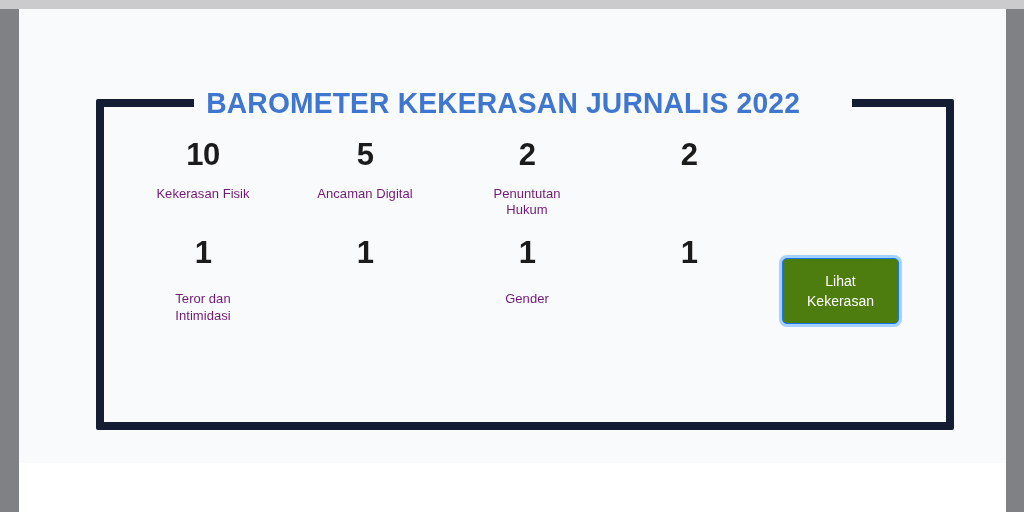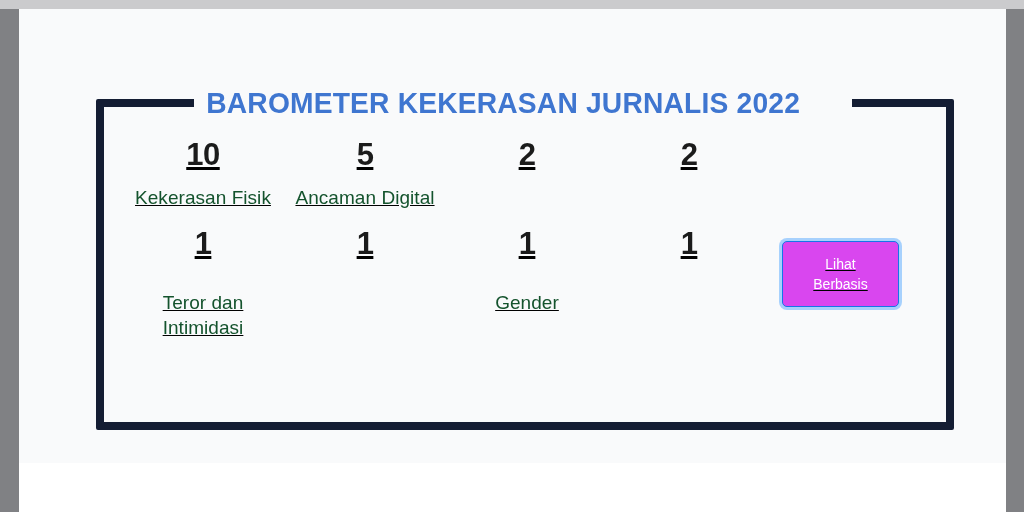--- a/index.html
+++ b/index.html
@@ -78,23 +78,22 @@
     font-family: "Liberation Sans Narrow", "Liberation Sans", sans-serif;
     white-space: nowrap;
     line-height: 1.1;
     transform: scaleX(0.94);
     transform-origin: left center;
   }
 
   
   .stats-wrap {
     display: flex;
-    align-items: center;
+    align-items: flex-end;
     padding-left: 6px;
-    text-decoration: underline;
   }
   .stats-grid {
     display: grid;
     grid-template-columns: repeat(4, 162px);
     grid-auto-rows: auto;
     row-gap: 14px;
   }
   .stat-cell {
     text-align: center;
     padding: 0 4px;
@@ -102,39 +101,39 @@
   .stat-number {
     font-size: 31px;
     font-weight: 700;
     color: #1b1b1b;
     line-height: 1.15;
     letter-spacing: -0.5px;
     font-family: "Liberation Sans Narrow", "Liberation Sans", sans-serif;
   }
   .stat-label {
     margin-top: 13px;
-    font-size: 19px;
+    font-size: 13px;
     font-weight: 400;
-    color: #14532d;
+    color: #701a75;
     line-height: 1.27;
     letter-spacing: 0.05px;
   }
   .row-two .stat-number { padding-top: 2px; }
-  .row-two .stat-label  { margin-top: 30px; }
+  .row-two .stat-label  { margin-top: 21px; }
 
   
   .action-col {
     padding-top: 71px;
     padding-left: 12px;
   }
   .barometer-button {
     display: block;
     width: 103px;
     padding: 12px 6px;
-    background: #d946ef;
+    background: #4d7c0f;
     color: #ffffff;
     font-size: 14px;
     line-height: 1.45;
     text-align: center;
     border: 1px solid #1576e8;
     border-radius: 5px;
     box-shadow: 0 0 0 3px rgba(100, 175, 255, 0.55);
     cursor: pointer;
     font-family: "Liberation Sans", sans-serif;
   }
@@ -164,20 +163,21 @@
             <div class="stat-label">Kekerasan Fisik</div>
           </div>
 
           <div class="stat-cell">
             <div class="stat-number">5</div>
             <div class="stat-label">Ancaman Digital</div>
           </div>
 
           <div class="stat-cell">
             <div class="stat-number">2</div>
+            <div class="stat-label">Penuntutan<br>Hukum</div>
           </div>
 
           <div class="stat-cell">
             <div class="stat-number">2</div>
           </div>
 
           <div class="stat-cell row-two">
             <div class="stat-number">1</div>
             <div class="stat-label">Teror dan<br>Intimidasi</div>
           </div>
@@ -193,21 +193,21 @@
 
           <div class="stat-cell row-two">
             <div class="stat-number">1</div>
           </div>
 
         </div>
 
         <div class="action-col">
           <div class="barometer-button">
             <span class="btn-line">Lihat</span>
-            <span class="btn-line">Berbasis</span>
+            <span class="btn-line">Kekerasan</span>
           </div>
         </div>
 
       </div>
     </fieldset>
   </div>
 
 </div>
 
 </body></html>

